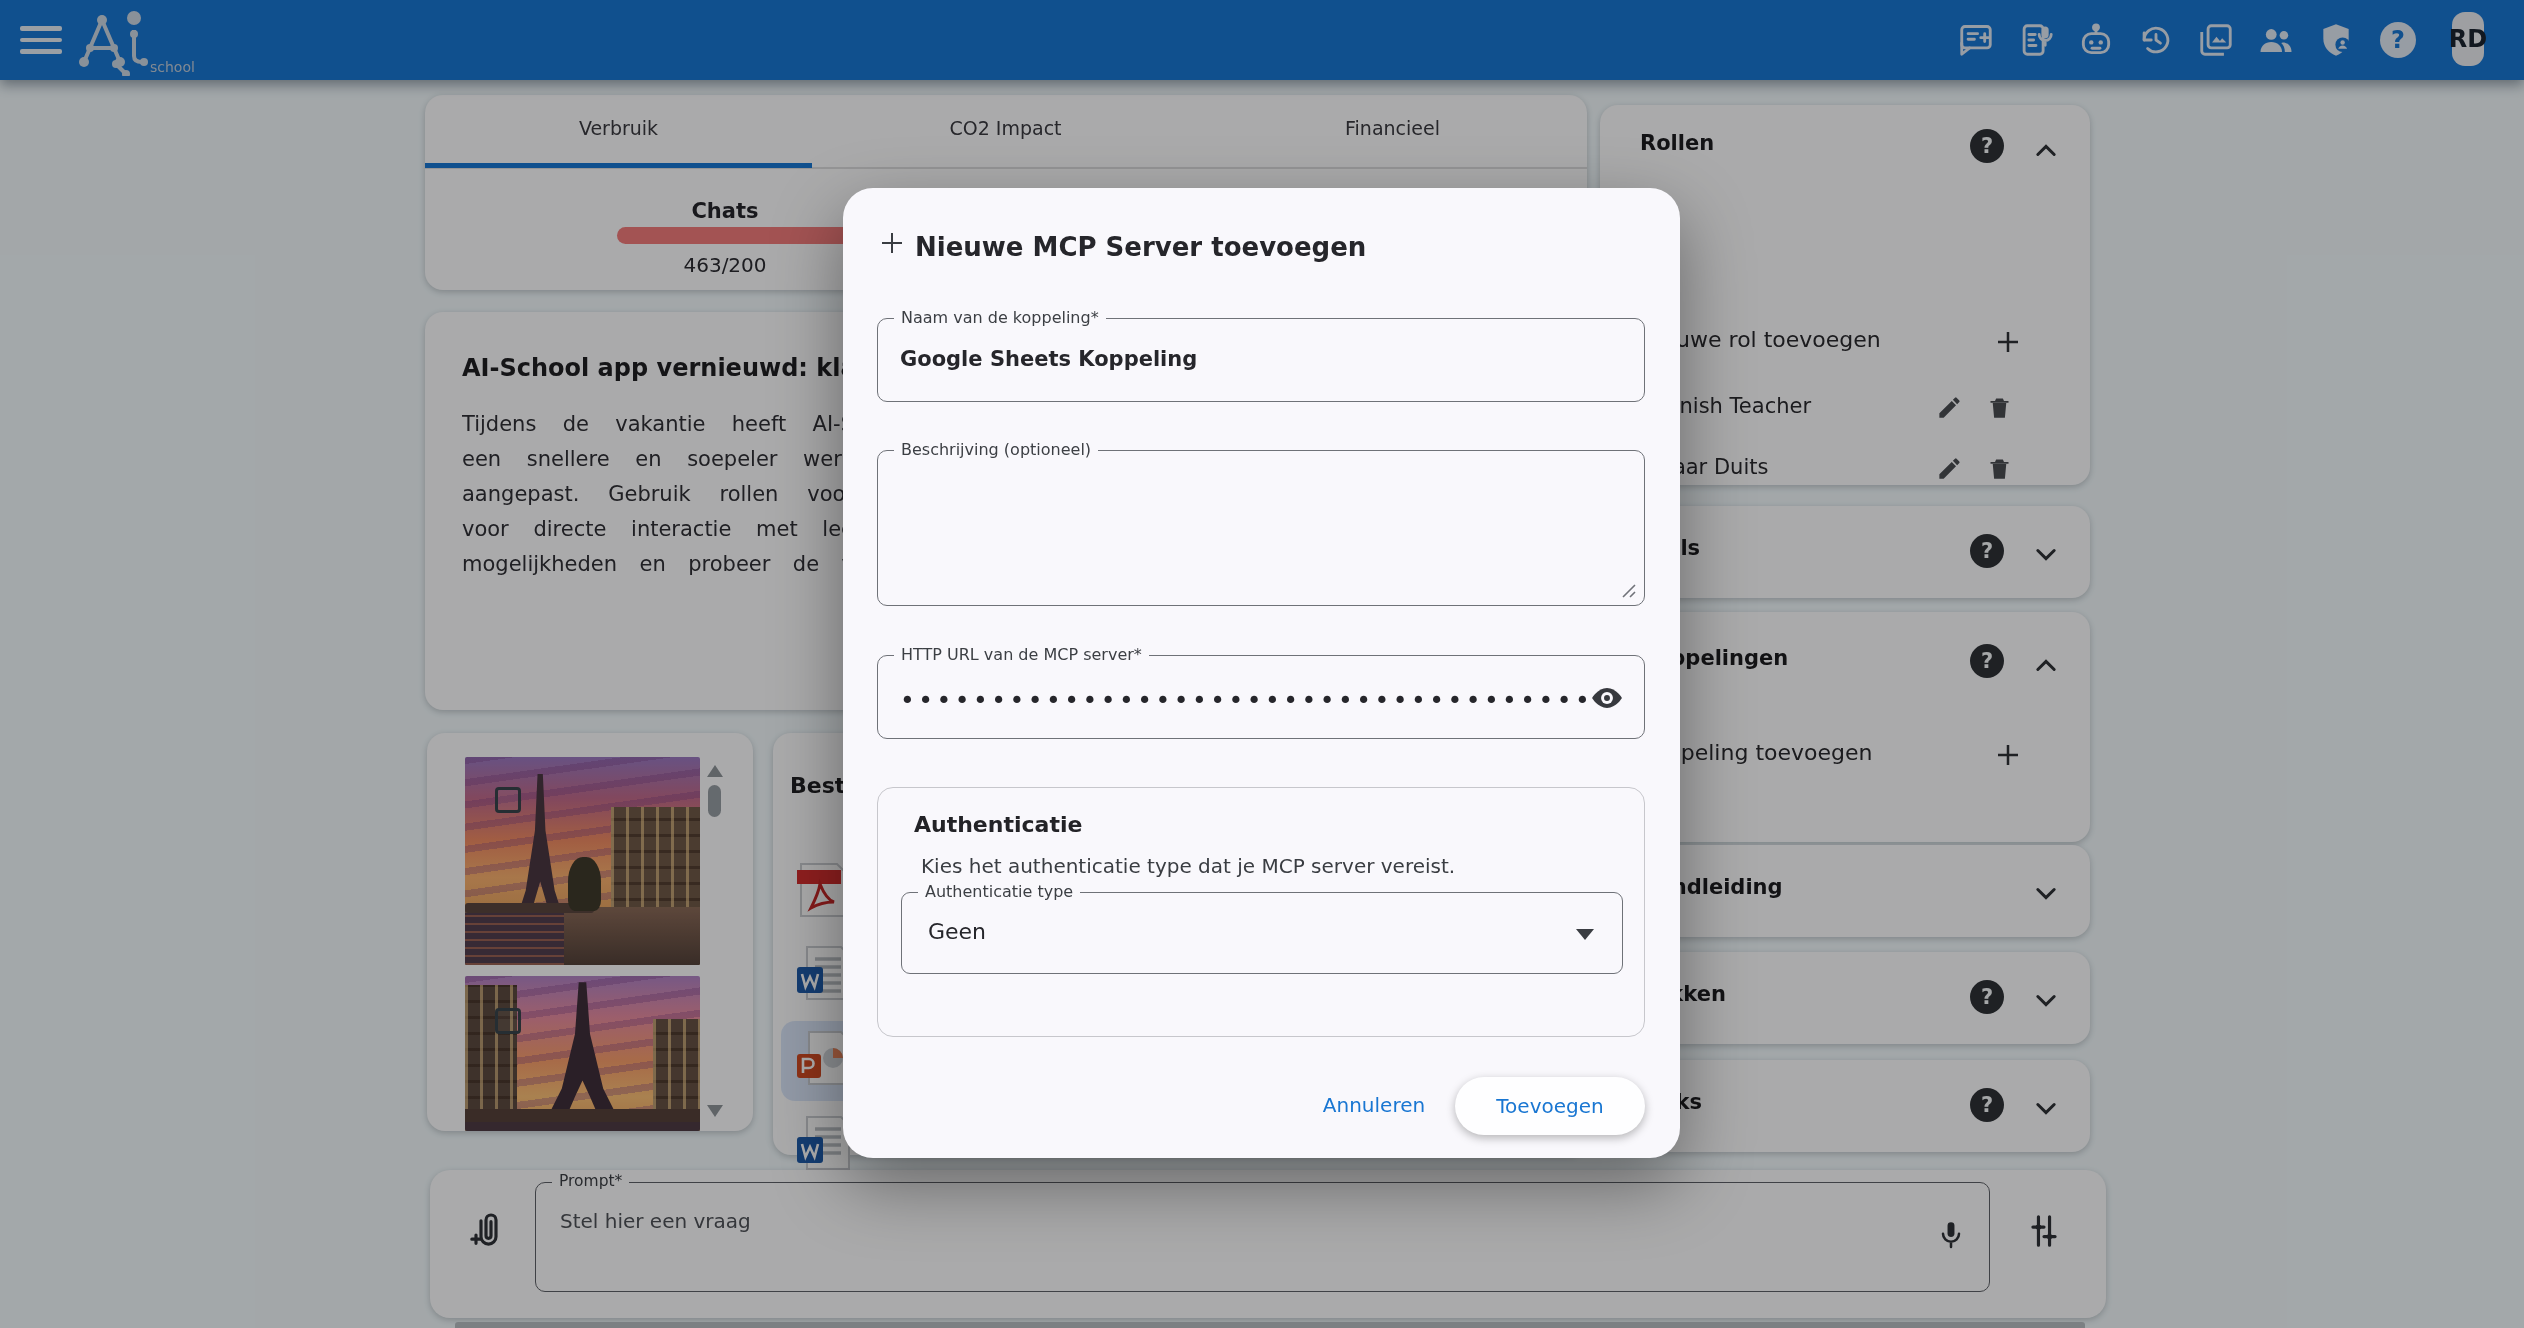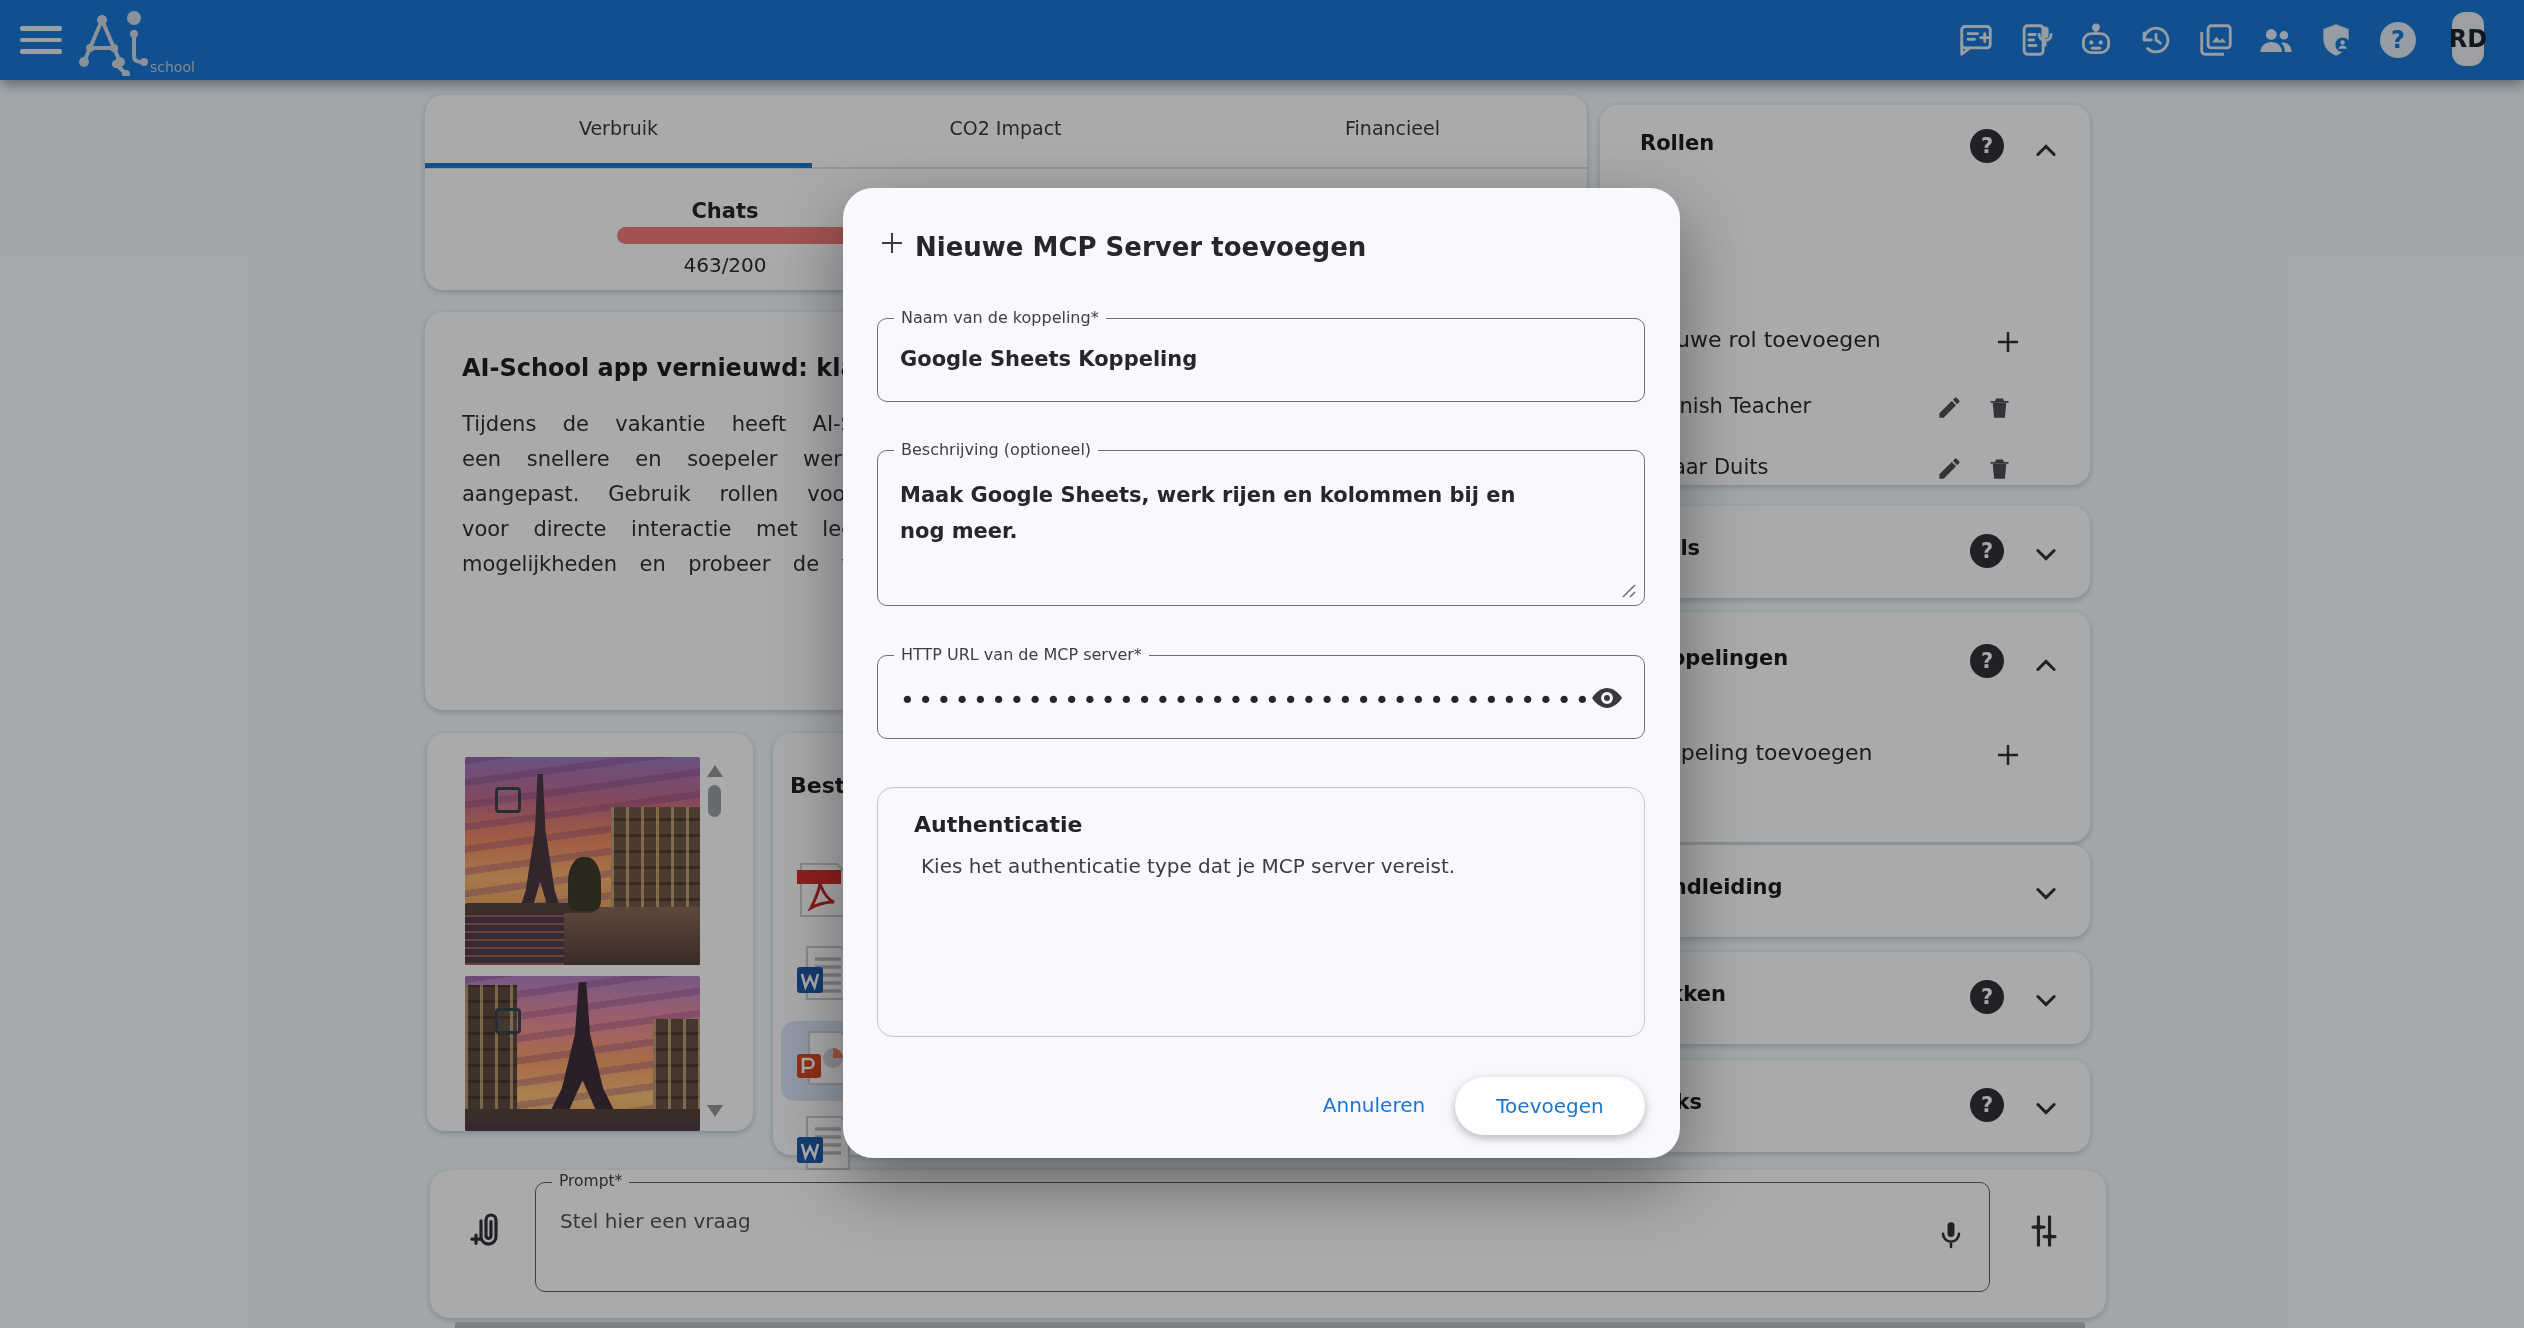--- a/index.html
+++ b/index.html
@@ -430,21 +430,20 @@
     </div>
     <h2 class="m-title">Nieuwe MCP Server toevoegen</h2>
 
     <div class="m-field" style="top:130px; height:84px;">
       <span class="m-notch">Naam van de koppeling*</span>
       <div class="m-value" style="position:absolute; left:22px; top:28px;">Google Sheets Koppeling</div>
     </div>
 
     <div class="m-field" style="top:262px; height:156px;">
       <span class="m-notch">Beschrijving (optioneel)</span>
-      <div class="m-value" style="position:absolute; left:22px; top:26px; width:645px; line-height:36px;">Maak Google Sheets, werk rijen en kolommen bij en nog meer.</div>
       <div style="position:absolute; right:8px; bottom:8px; width:14px; height:14px; color:#707379;">
         <svg viewBox="0 0 14 14" stroke="currentColor" stroke-width="1.6">
             <path d="M13 1L1 13M13 8l-5 5"></path>
           </svg>
       </div>
     </div>
 
     <div class="m-field" style="top:467px; height:84px;">
       <span class="m-notch">HTTP URL van de MCP server*</span>
       <div style="position:absolute; left:22px; top:30px; font-size:25px; letter-spacing:3.5px; color:#26262B; white-space:nowrap; overflow:hidden; width:690px;">••••••••••••••••••••••••••••••••••••••••••••••••••••••••</div>
@@ -453,19 +452,24 @@
           <path d="M1.5 12S5.5 5 12 5s10.5 7 10.5 7-4 7-10.5 7S1.5 12 1.5 12z" fill="currentColor"></path>
           <circle cx="12" cy="12" r="4.2" fill="#F9F8FC"></circle>
             <circle cx="12" cy="12" r="2.1" fill="currentColor"></circle>
         </svg>
       </div>
     </div>
 
     <div class="auth-box">
       <div style="position:absolute; left:36px; top:24px; font-size:22px; font-weight:bold; color:#232327;">Authenticatie</div>
       <div style="position:absolute; left:36px; top:66px; font-size:20px; color:#3A3D42;margin-left:7px;">Kies het authenticatie type dat je MCP server vereist.</div>
+      <div style="position:absolute; left:23px; top:104px; width:722px; height:82px; border:1.6px solid #6F7278; border-radius:9px; cursor:pointer;">
+        <span class="m-notch">Authenticatie type</span>
+        <div style="position:absolute; left:26px; top:26px; font-size:22px; color:#26262B;">Geen</div>
+        <div class="caret" style="right:28px; top:36px;"></div>
+      </div>
     </div>
 
     <button class="btn-text" style="left:468px; top:896px; width:126px; height:42px;">Annuleren</button>
     <button class="btn-pill" style="left:612px; top:889px; width:190px; height:58px;">Toevoegen</button>
   </section>
 
 </div>
 
 </body></html>

